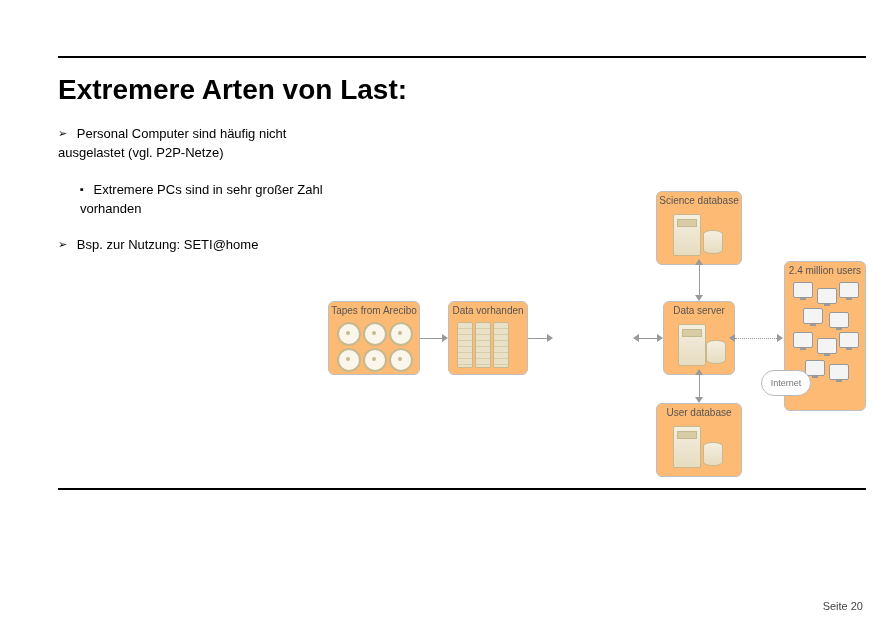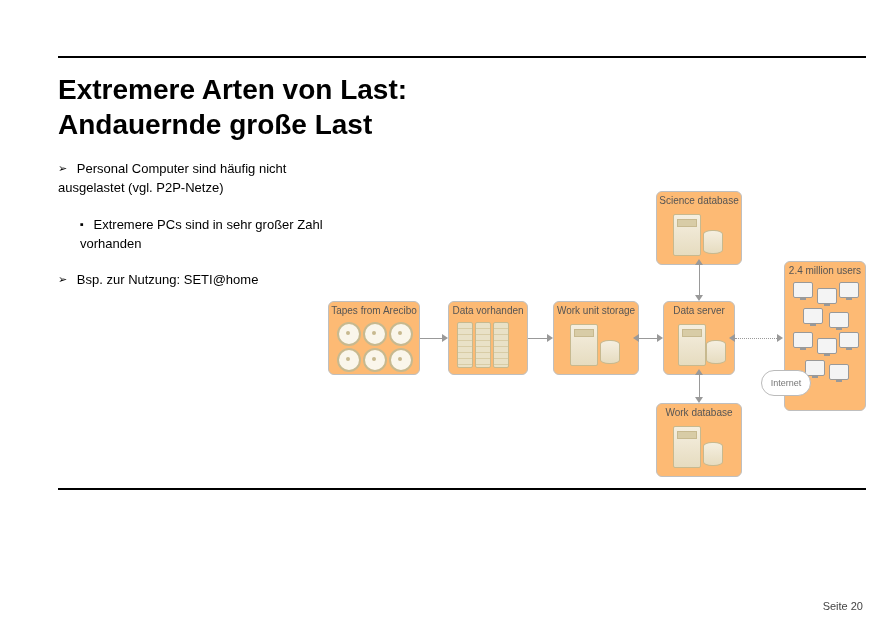--- a/index.html
+++ b/index.html
@@ -150,21 +150,20 @@
     line-height:24px;
   }
 </style>
 </head>
 <body>
 
 <div class="slide">
   <hr class="rule">
   <div class="title">
     <span>Extremere Arten von Last:</span><br>
-    <span>Andauernde große Last</span>
   </div>
 
   <div class="bullets">
     <div class="lvl1 bullet-arrow">
       <span>Personal Computer sind häufig nicht ausgelastet (vgl. P2P-Netze)</span>
     </div>
     <div class="lvl2 bullet-square">
       <span>Extremere PCs sind in sehr großer Zahl vorhanden</span>
     </div>
     <div class="lvl1 bullet-arrow">
@@ -188,46 +187,39 @@
 
     <div class="node" style="left:120px;top:110px;width:80px;height:74px;">
       <div class="caption top">Data vorhanden</div>
       <div class="icon-area" style="left:8px;top:20px;">
         <div class="rack" style="left:0;top:0;"></div>
         <div class="rack" style="left:18px;top:0;"></div>
         <div class="rack" style="left:36px;top:0;"></div>
       </div>
     </div>
 
-    <div class="node" style="left:225px;top:110px;width:86px;height:74px;">
-      <div class="caption top">Work unit storage</div>
-      <div class="icon-area" style="left:16px;top:22px;">
-        <div class="server" style="left:0;top:0;"></div>
-        <div class="cyl" style="left:30px;top:16px;"></div>
-      </div>
-    </div>
 
     <div class="node" style="left:328px;top:0;width:86px;height:74px;">
       <div class="caption top">Science database</div>
       <div class="icon-area" style="left:16px;top:22px;">
         <div class="server" style="left:0;top:0;"></div>
         <div class="cyl" style="left:30px;top:16px;"></div>
       </div>
     </div>
 
     <div class="node" style="left:335px;top:110px;width:72px;height:74px;">
       <div class="caption top">Data server</div>
       <div class="icon-area" style="left:14px;top:22px;">
         <div class="server" style="left:0;top:0;"></div>
         <div class="cyl" style="left:28px;top:16px;"></div>
       </div>
     </div>
 
     <div class="node" style="left:328px;top:212px;width:86px;height:74px;">
-      <div class="caption top">Work database</div>
+      <div class="caption top">User database</div>
       <div class="icon-area" style="left:16px;top:22px;">
         <div class="server" style="left:0;top:0;"></div>
         <div class="cyl" style="left:30px;top:16px;"></div>
       </div>
     </div>
 
     <div class="node" style="left:456px;top:70px;width:82px;height:150px;">
       <div class="caption top">2.4 million users</div>
       <div class="icon-area" style="left:8px;top:20px;">
         <div class="monitor" style="left:0;top:0;"></div>

